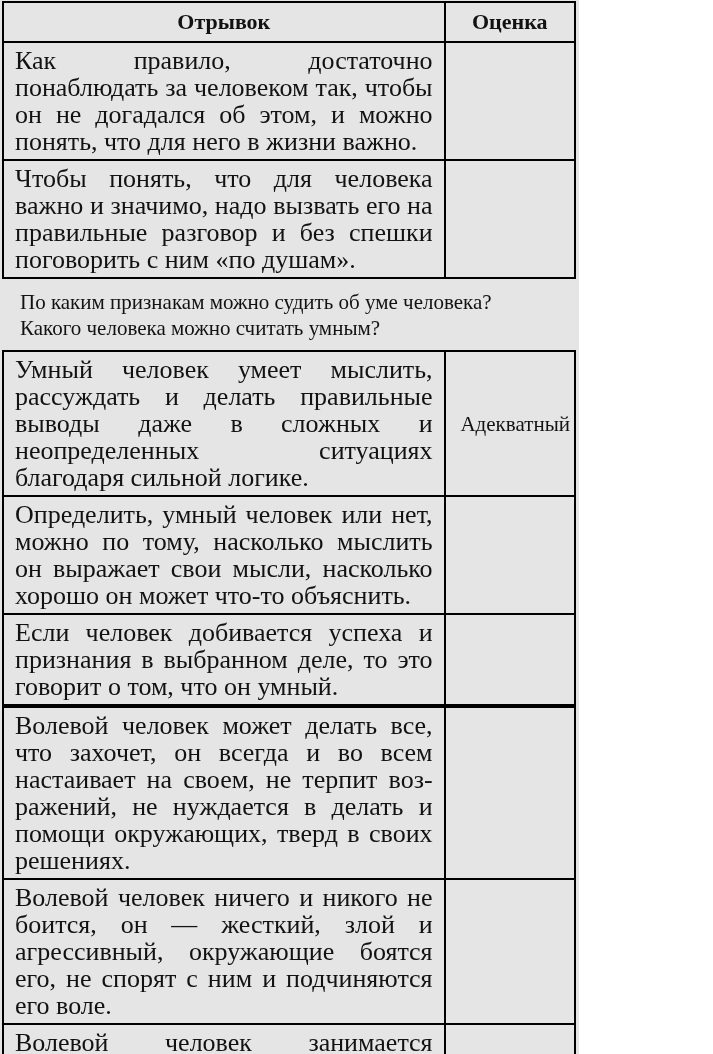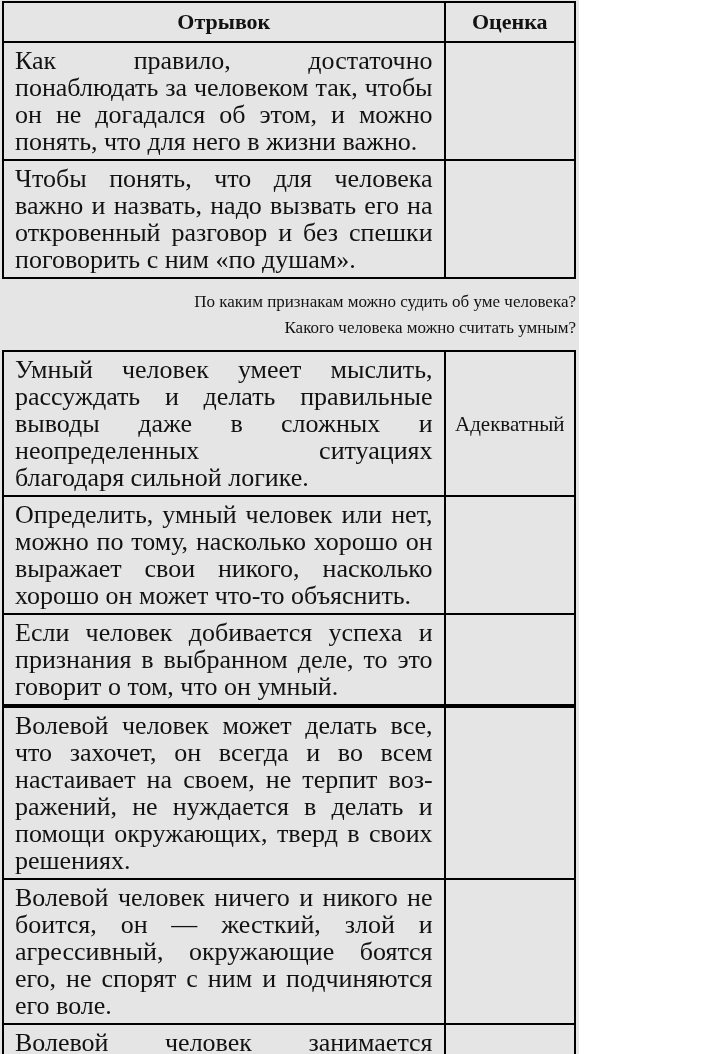--- a/index.html
+++ b/index.html
@@ -39,29 +39,28 @@
     line-height: 27px;
     text-align: justify;
     vertical-align: middle;
     padding: 4px 11px 4px 11px;
     hyphens: manual;
     -webkit-hyphens: manual;
   }
   td.score-cell {
     font-size: 21px;
     line-height: 26px;
-    text-align: center;
+    text-align: right;
     vertical-align: middle;
     padding: 10px 4px;
   }
   .question {
-    font-size: 17px;
+    font-size: 21px;
     line-height: 26px;
-    margin: 10px 0 9px 2px;
-    text-align: right;
+    margin: 10px 0 9px 18px;
   }
   .question .q-line {
     display: block;
   }
 </style>
 </head>
 <body>
 
 <div class="page">
 
@@ -75,21 +74,21 @@
         <th>Отрывок</th>
         <th>Оценка</th>
       </tr>
     </thead>
     <tbody>
       <tr>
         <td class="excerpt-cell">Как правило, достаточно понаблюдать за человеком так, чтобы он не догадался об этом, и можно понять, что для него в жизни важно.</td>
         <td class="score-cell"></td>
       </tr>
       <tr>
-        <td class="excerpt-cell">Чтобы понять, что для человека важно и назвать, надо вызвать его на откровенный разговор и без спеш­ки поговорить с ним «по душам».</td>
+        <td class="excerpt-cell">Чтобы понять, что для человека важно и значимо, надо вызвать его на правильные разговор и без спеш­ки поговорить с ним «по душам».</td>
         <td class="score-cell"></td>
       </tr>
     </tbody>
   </table>
 
   <p class="question">
     <span class="q-line">По каким признакам можно судить об уме человека?</span>
     <span class="q-line">Какого человека можно считать умным?</span>
   </p>
 
@@ -97,21 +96,21 @@
     <colgroup>
       <col style="width:77.2%">
       <col style="width:22.8%">
     </colgroup>
     <tbody>
       <tr>
         <td class="excerpt-cell">Умный человек умеет мыслить, рассуждать и делать правильные выводы даже в сложных и неопределен­ных ситуациях благодаря сильной логике.</td>
         <td class="score-cell">Адекватный</td>
       </tr>
       <tr>
-        <td class="excerpt-cell">Определить, умный человек или нет, можно по тому, насколько хорошо он выражает свои никого, насколь­ко хорошо он может что-то объяснить.</td>
+        <td class="excerpt-cell">Определить, умный человек или нет, можно по тому, насколько мыслить он выражает свои мысли, насколь­ко хорошо он может что-то объяснить.</td>
         <td class="score-cell"></td>
       </tr>
       <tr>
         <td class="excerpt-cell">Если человек добивается успеха и признания в выбранном деле, то это говорит о том, что он умный.</td>
         <td class="score-cell"></td>
       </tr>
     </tbody>
   </table>
 
 

